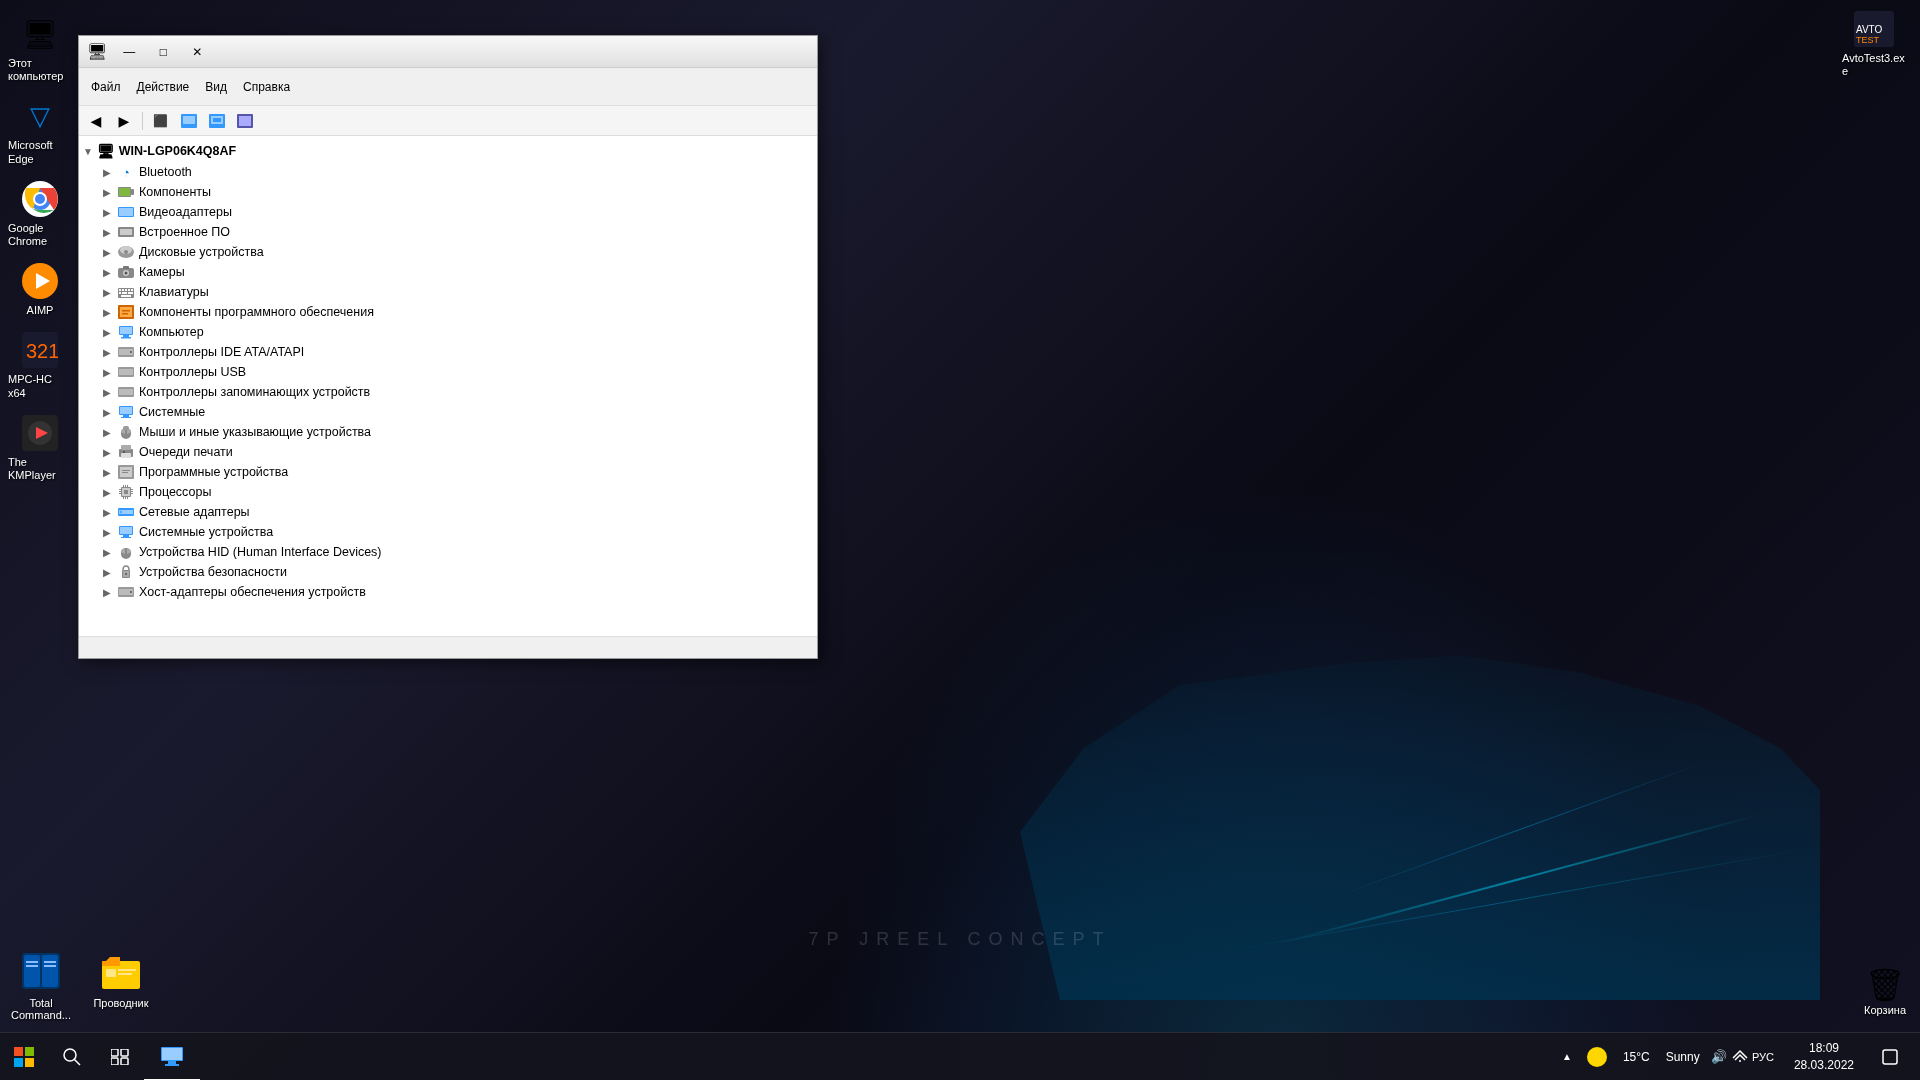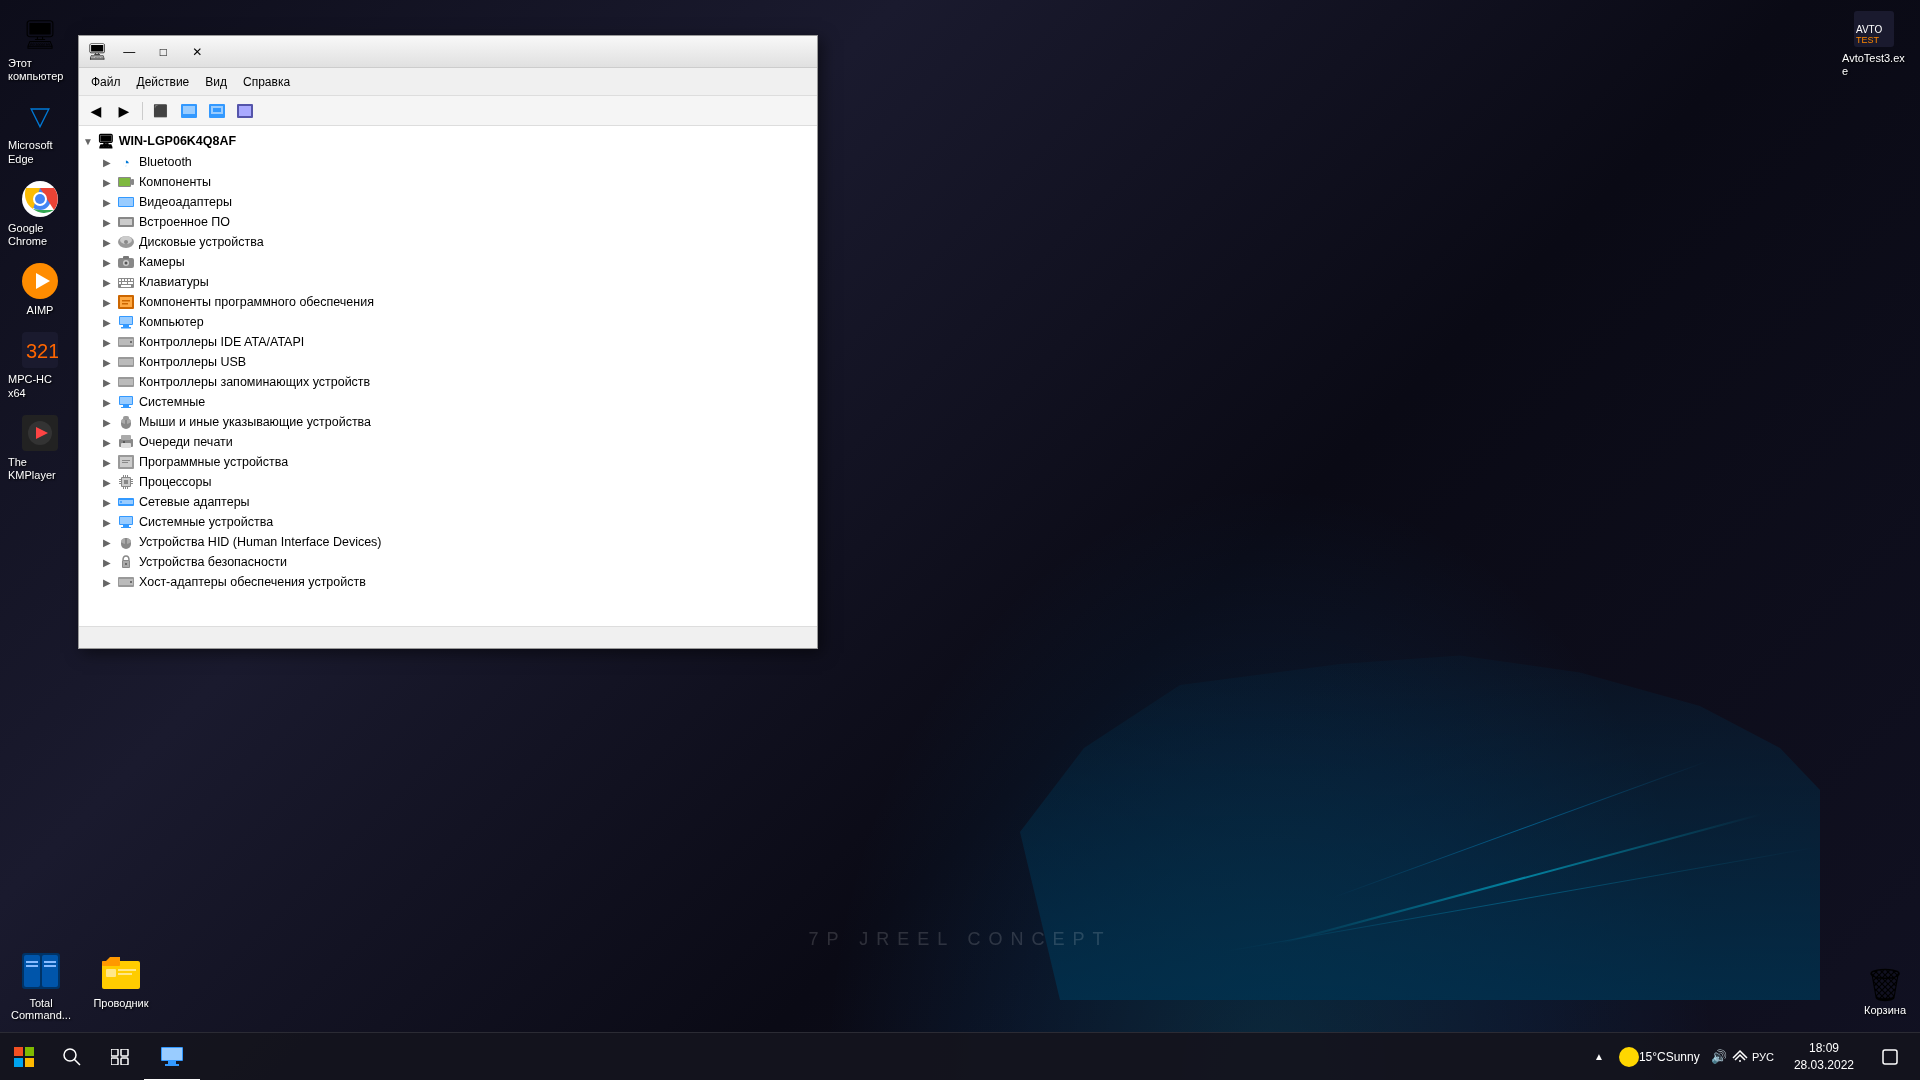--- a/index.html
+++ b/index.html
@@ -225,21 +225,21 @@
       justify-content: center;
       cursor: pointer;
       font-size: 12px;
       border: none;
       background: transparent;
       color: #000;
     }
 
     
     .menubar {
-      height: 28px;
+      height: 38px;
       background: #f0f0f0;
       display: flex;
       align-items: center;
       padding: 7px 4px;
       border-bottom: 1px solid #ddd;
     }
 
     .menu-item {
       padding: 2px 8px;
       font-size: 12px;
@@ -397,21 +397,21 @@
       flex-direction: column;
       align-items: center;
       cursor: pointer;
       padding: 4px;
       border-radius: 4px;
     }
 
     .weather-info {
       display: flex;
       align-items: center;
-      gap: 0;
+      gap: 16px;
       color: #fff;
       font-size: 12px;
     }
 
     .sun-icon {
       width: 20px;
       height: 20px;
       background: #ffd700;
       border-radius: 50%;
       display: inline-block;

